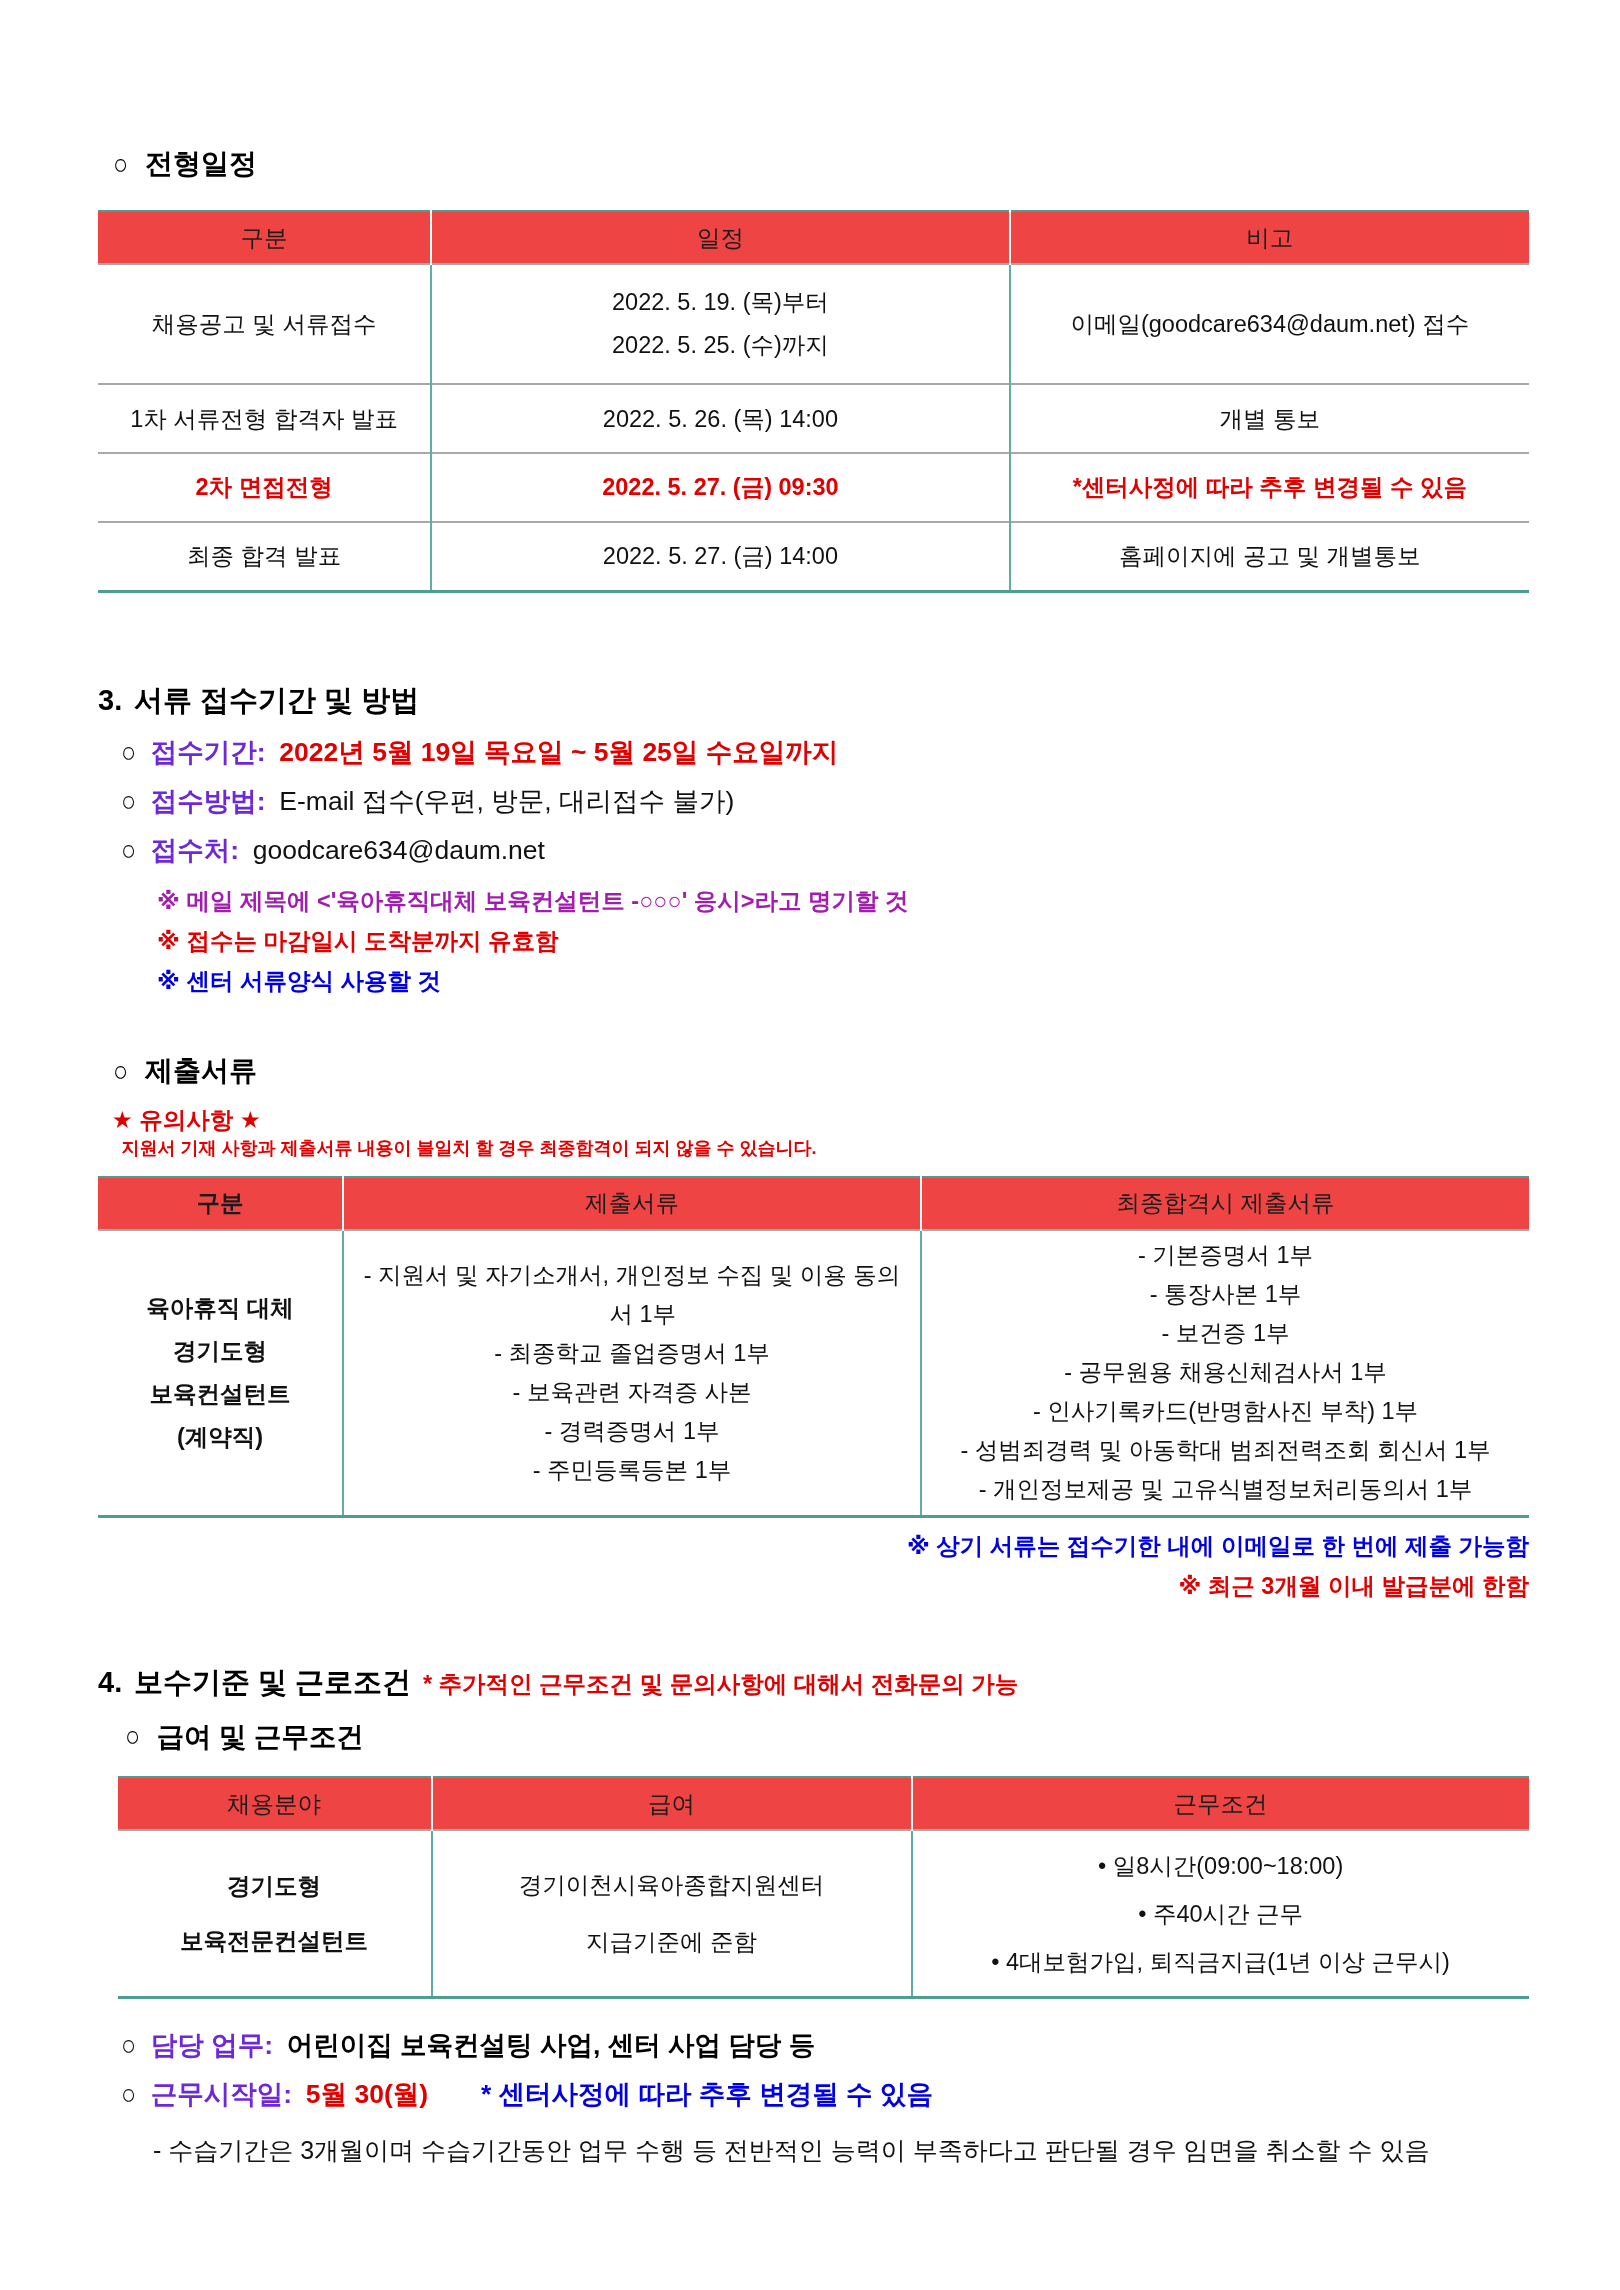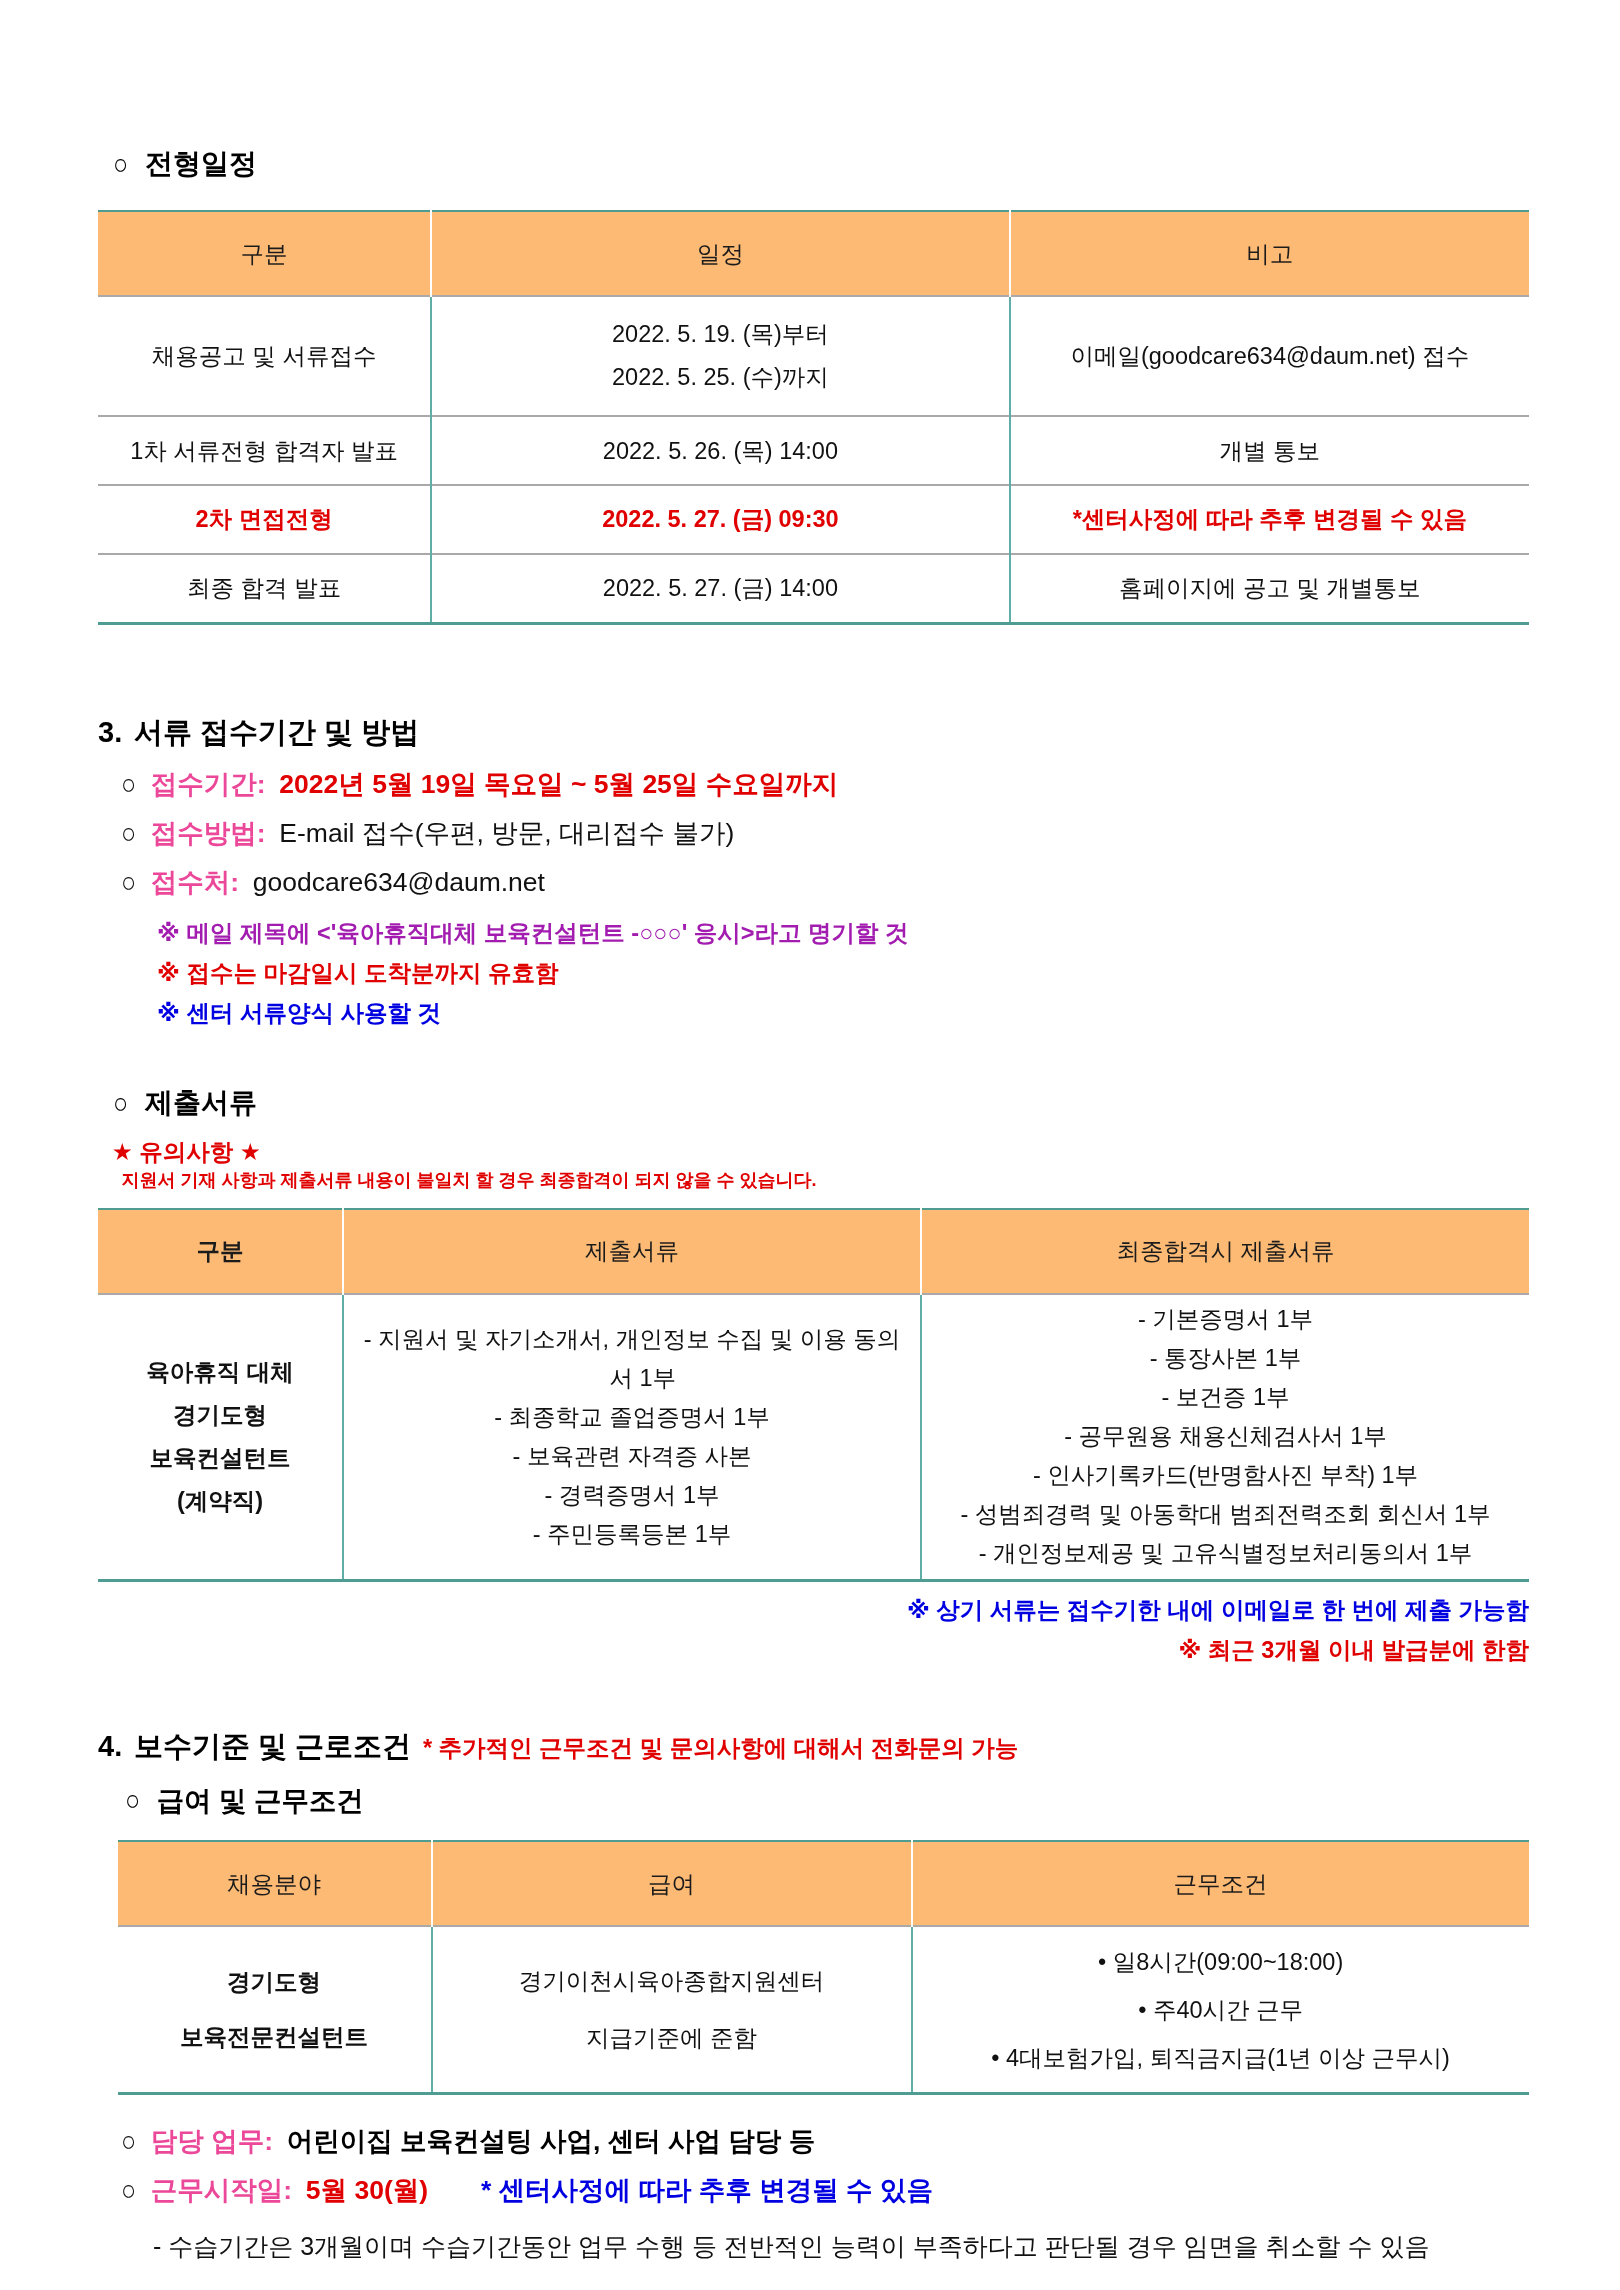--- a/index.html
+++ b/index.html
@@ -9,32 +9,32 @@
     color:#111;
     -webkit-font-smoothing:antialiased;
   }
   .page{box-sizing:border-box;width:1620px;height:2291px;padding:0 91px 0 98px;overflow:hidden;}
 
   
   .h-circle{font-size:28px;font-weight:bold;color:#000;margin:0 0 0 13.7px;display:flex;align-items:center;gap:15.7px;}
   .circ{font-weight:normal;font-size:29px;transform:scaleX(.85);display:inline-block;}
   .h-num{font-size:29px;font-weight:bold;color:#000;margin:0;display:flex;align-items:baseline;gap:11.8px;}
   .bullet-line{font-size:26.5px;margin-left:21.6px;display:flex;align-items:center;gap:13.7px;line-height:49px;}
-  .bullet-line .lbl{font-weight:bold;color:#ec4899;}
+  .bullet-line .lbl{font-weight:bold;color:#6d28d9;}
   .ref-note{font-size:23.5px;font-weight:bold;margin-left:59px;line-height:40px;}
   .black{color:#a21caf;}
   .red{color:#e00000;}
   .blue{color:#0000e0;}
 
   
   table{border-collapse:collapse;table-layout:fixed;}
   .tbl{border-top:2.9px solid #4f9c92;border-bottom:3.9px solid #4f9c92;}
   .tbl th{
-    background:#fdba74;color:#1b1b1b;font-weight:normal;
-    font-size:23.5px;height:51px;border-right:2.9px solid #ffffff;padding:16px;
+    background:#ef4444;color:#1b1b1b;font-weight:normal;
+    font-size:23.5px;height:51px;border-right:2.9px solid #ffffff;padding:0;
   }
   .tbl th:last-child{border-right:none;}
   .tbl td{
     font-size:23.5px;text-align:center;vertical-align:middle;
     border-right:2.9px solid #5fada4;padding:5.9px 9.8px;
   }
   .tbl td:last-child{border-right:none;}
   .tbl tr + tr td{border-top:2px solid #a9a9a9;}
   .red-row td{color:#e00000;font-weight:bold;}
 

